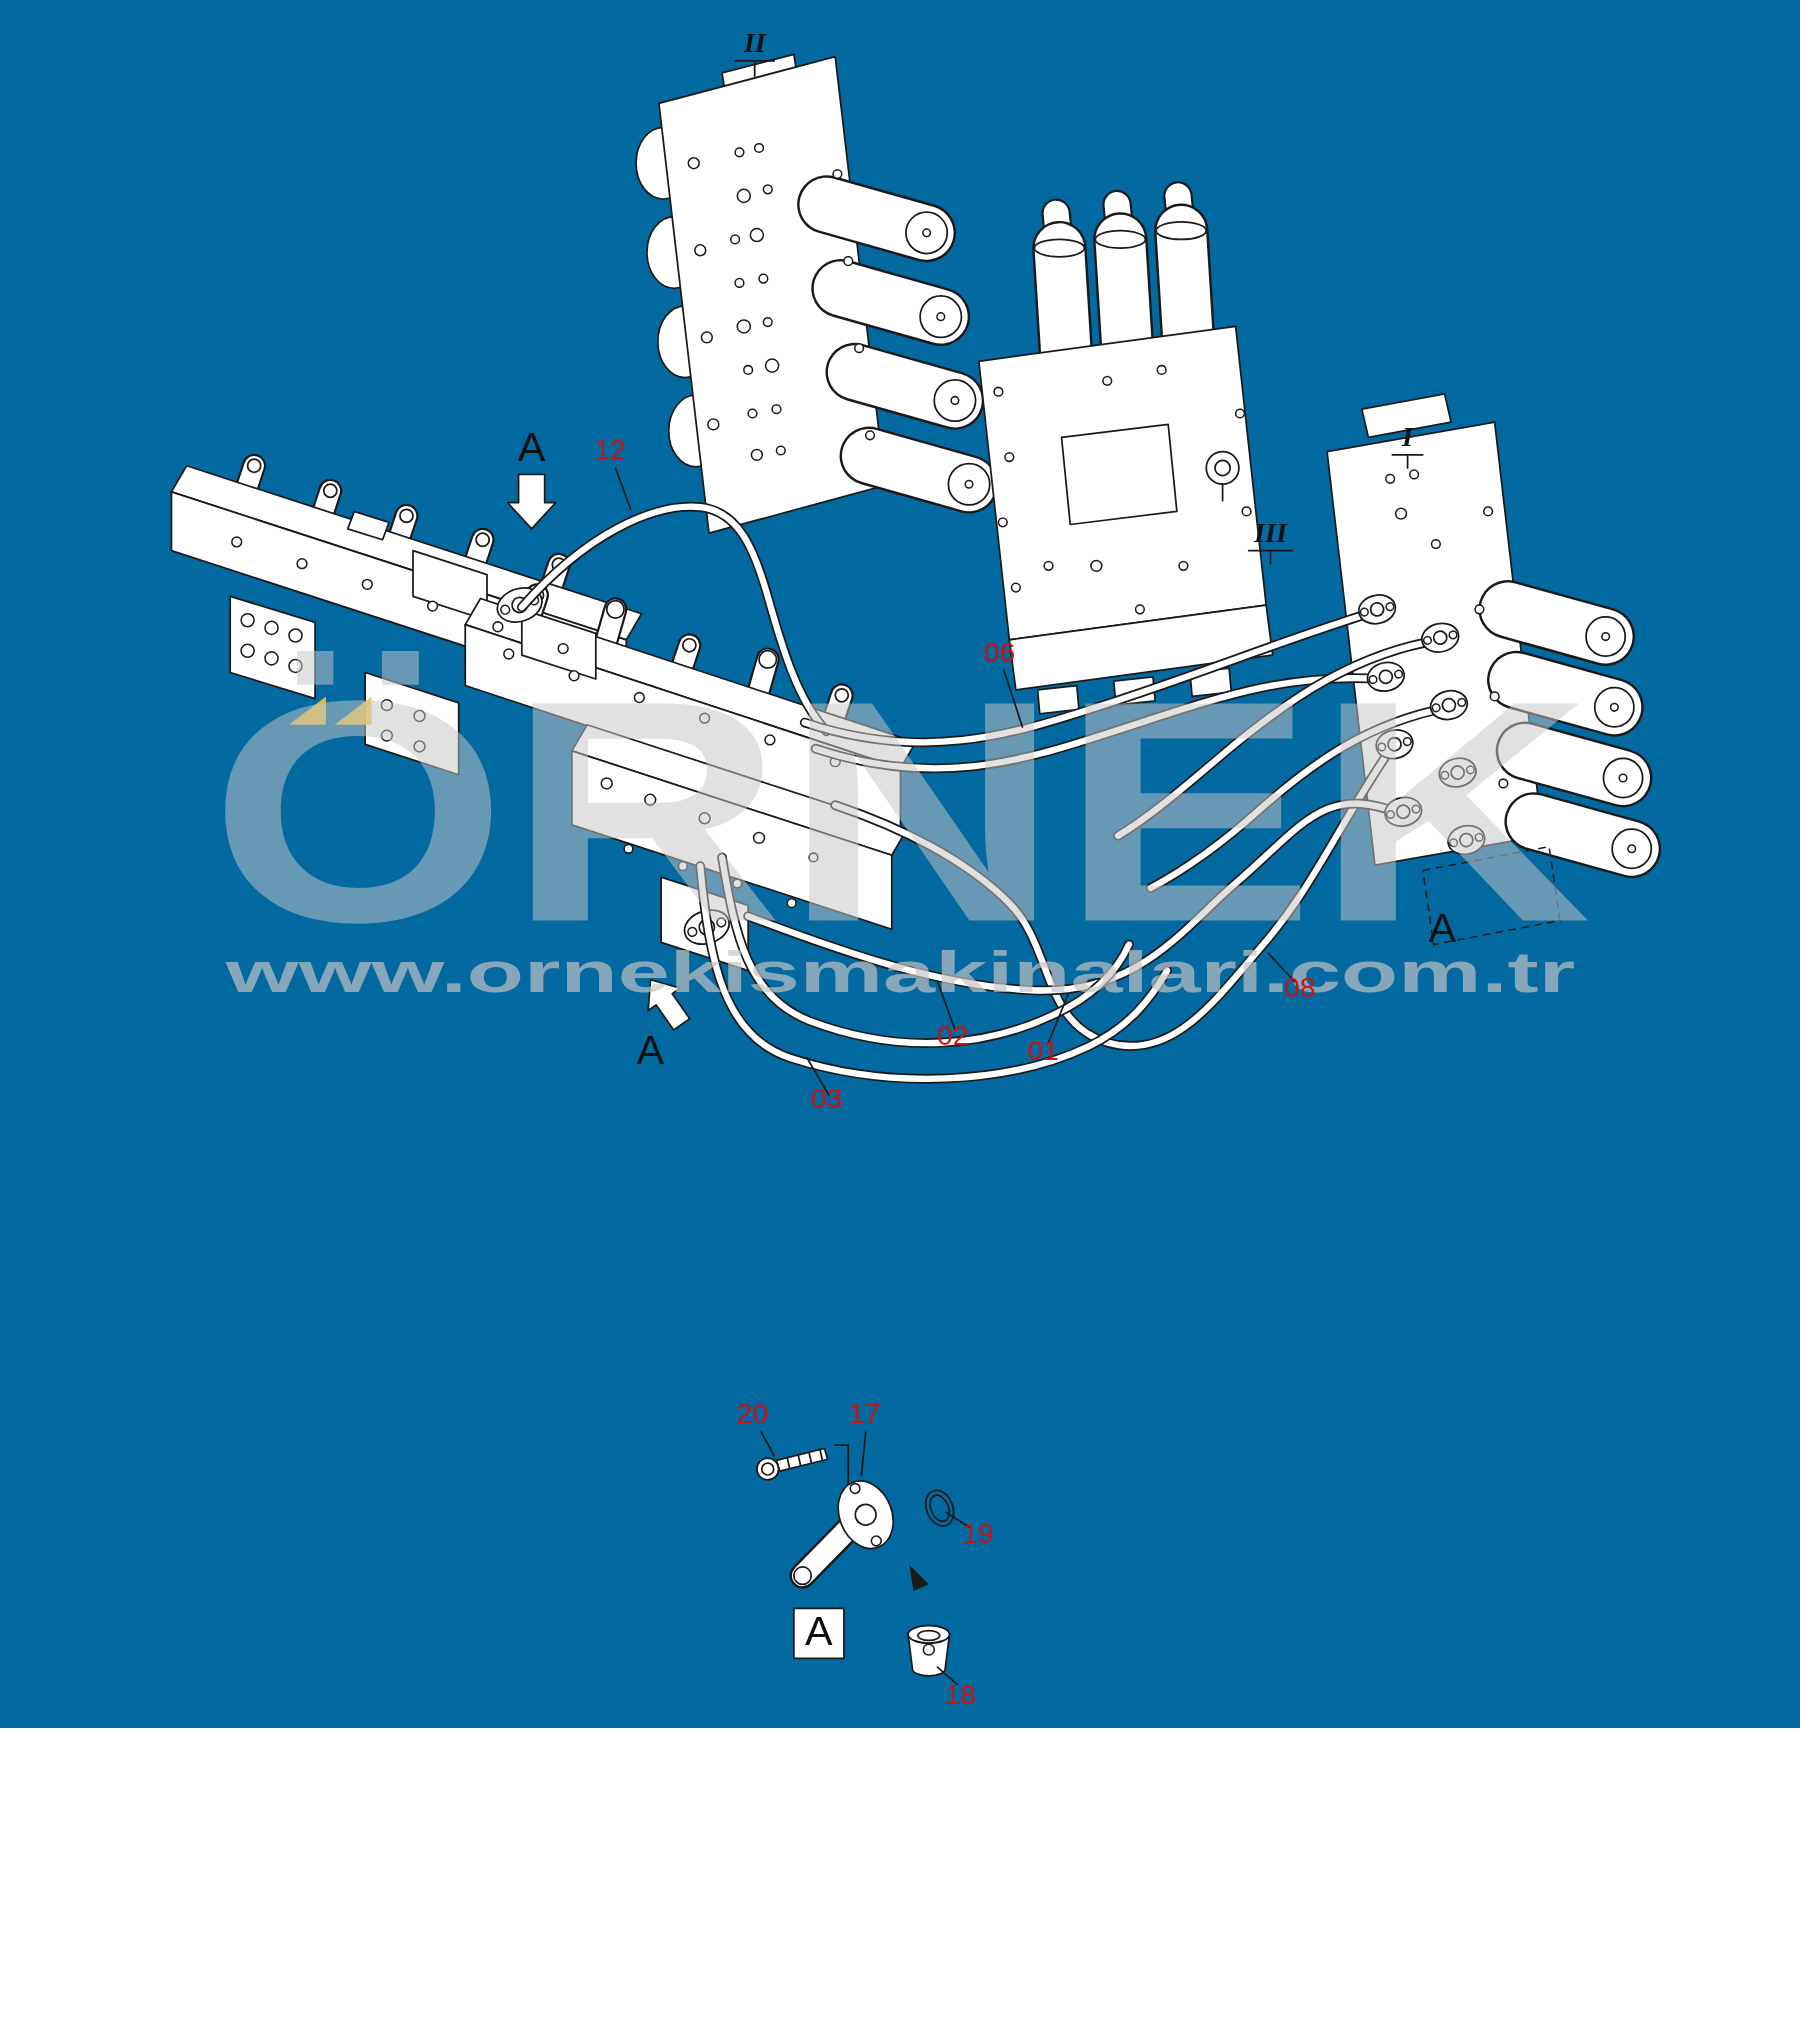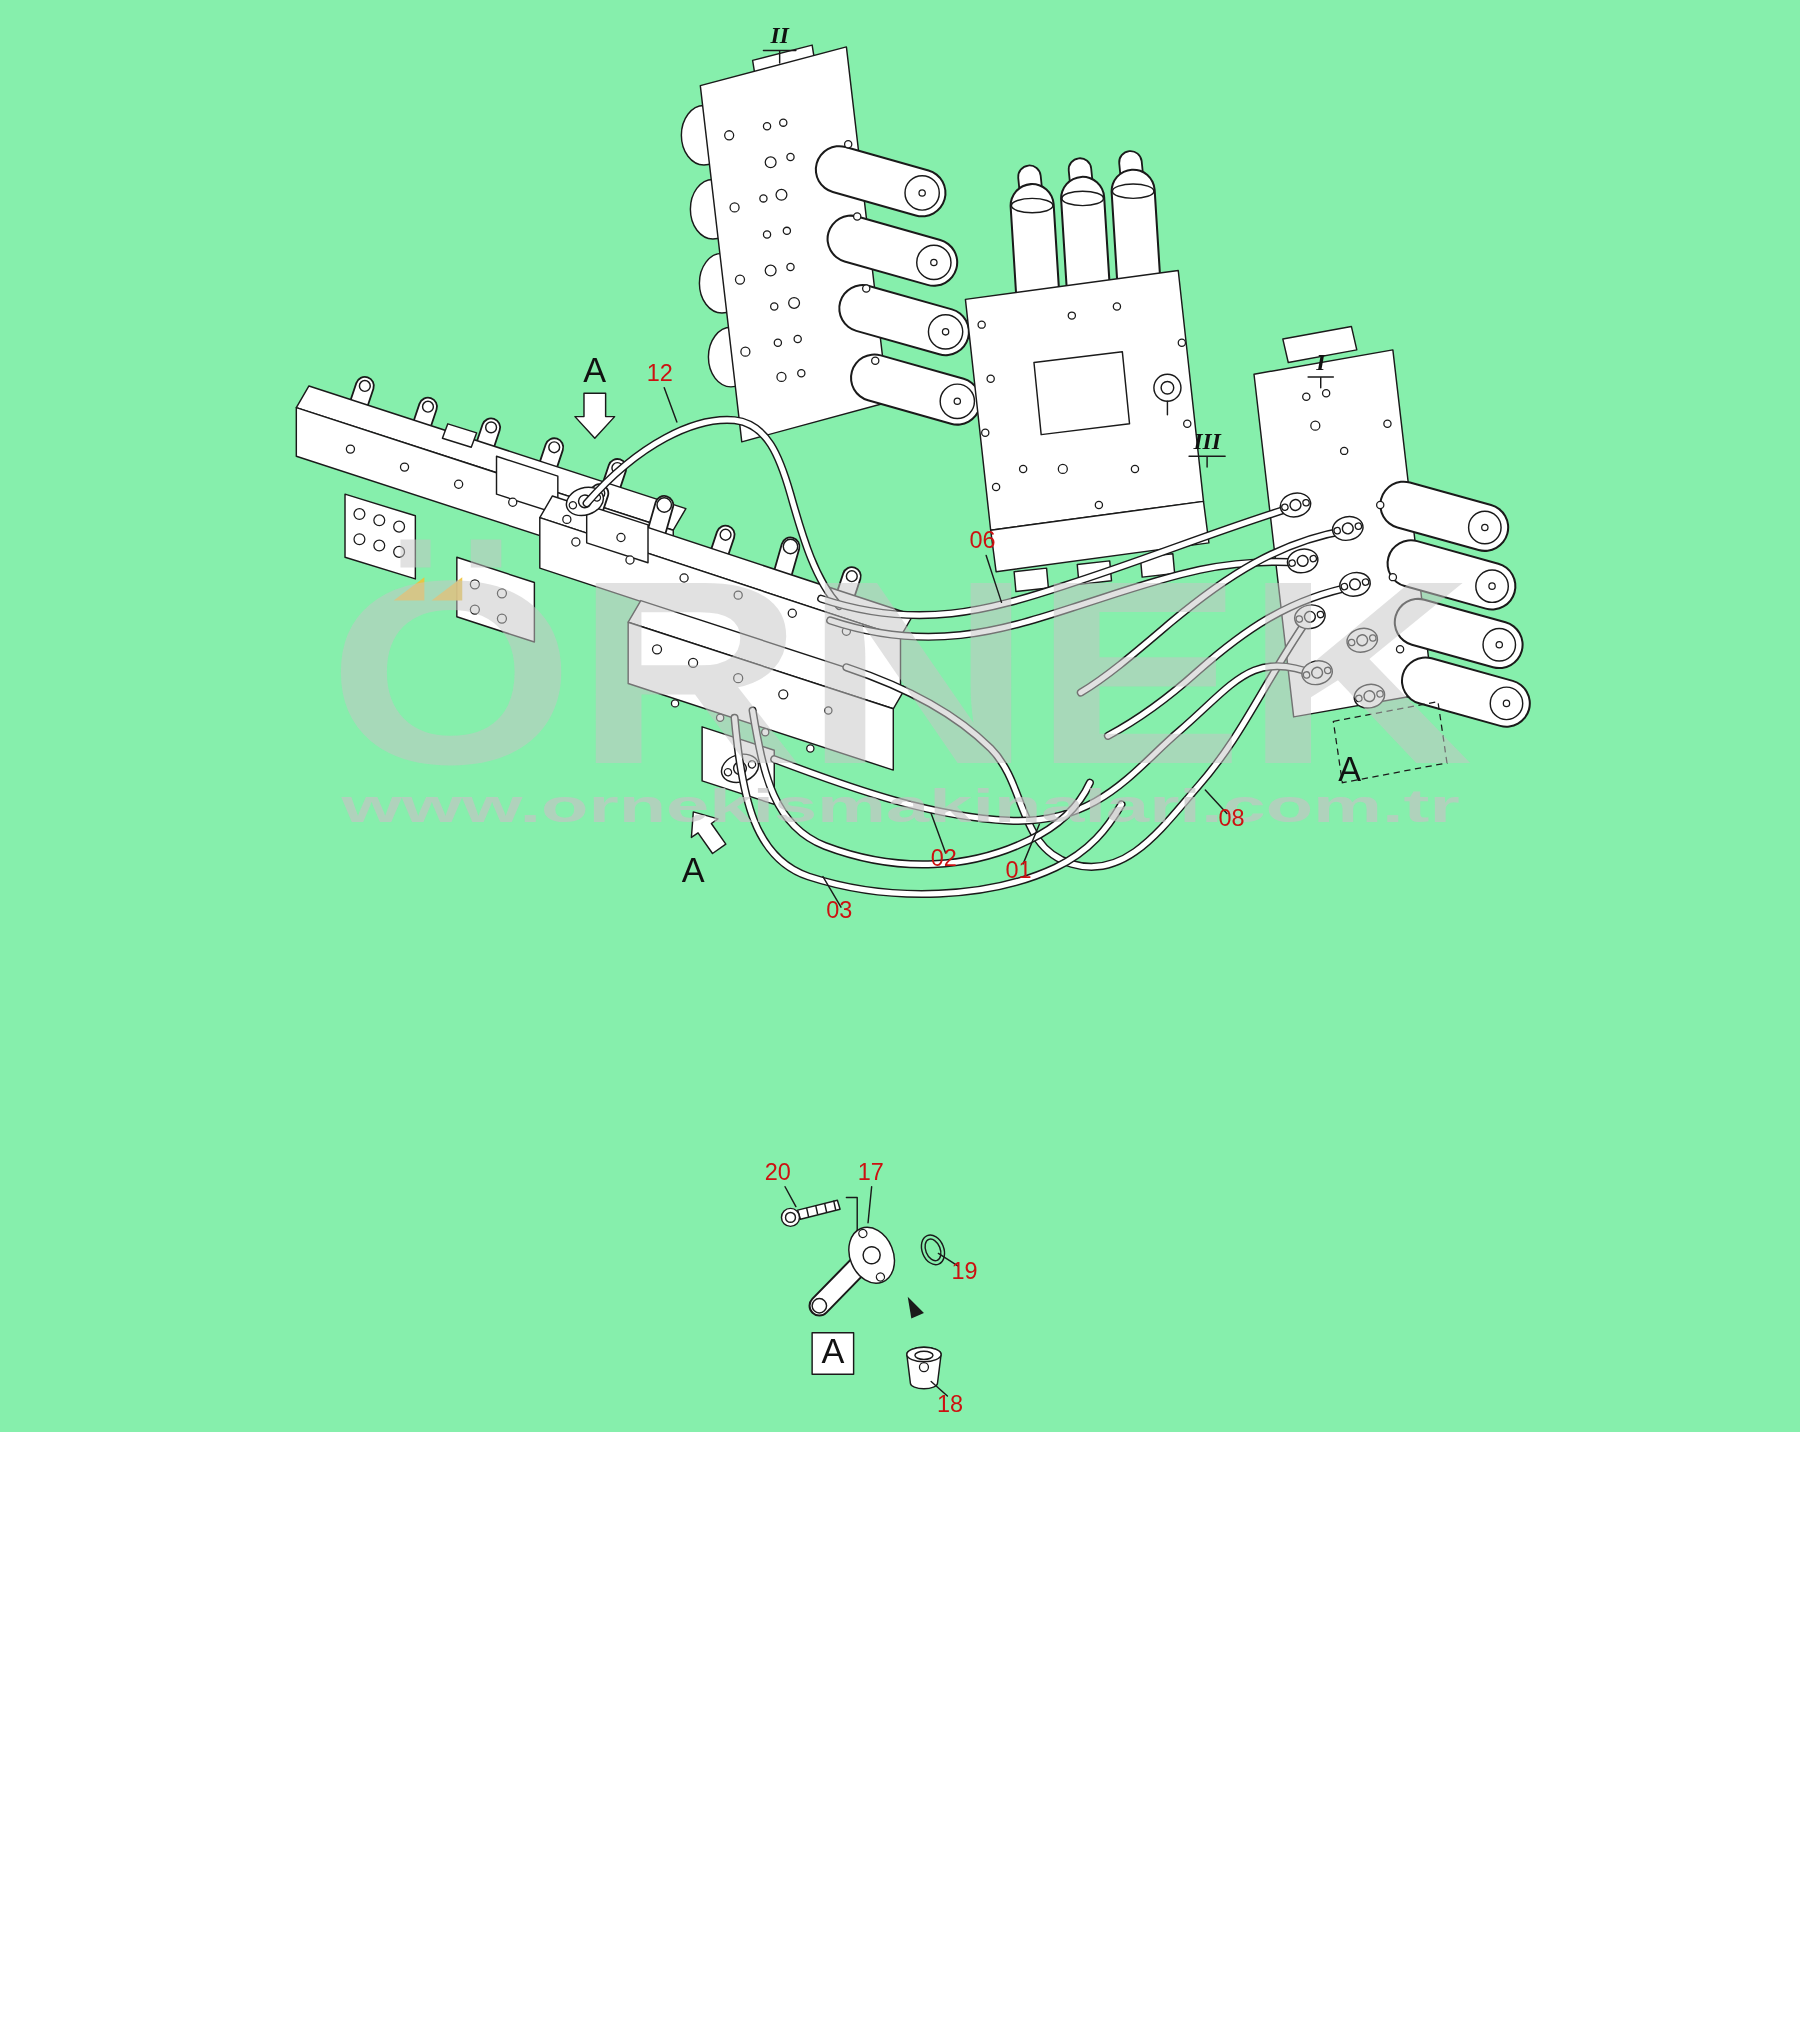--- a/index.html
+++ b/index.html
@@ -1,16 +1,16 @@
 <!DOCTYPE html>
 <html style="font-size:13.3px"><head>
 <meta charset="utf-8">
 <style>
   html,body{margin:0;padding:0;background:#ffffff}
-  .page{position:relative;width:1801px;height:1432px;background:#86efac;overflow:hidden}
+  .page{position:relative;width:1801px;height:1728px;background:#0369a1;overflow:hidden}
   svg{display:block;width:100%;height:100%}
   
   .ln{fill:none;stroke:#1a1a1a;stroke-width:1.6;stroke-linecap:round;stroke-linejoin:round}
   .fw{fill:#ffffff;stroke:#1a1a1a;stroke-width:1.6;stroke-linejoin:round}
   .dash{fill:none;stroke:#1a1a1a;stroke-width:1.4;stroke-dasharray:7 5}
   .hole{fill:#ffffff;stroke:#1a1a1a;stroke-width:1.4}
   
   .po{fill:none;stroke:#1a1a1a;stroke-width:9;stroke-linecap:round}
   .pi{fill:none;stroke:#ffffff;stroke-width:5.8;stroke-linecap:round}
   

